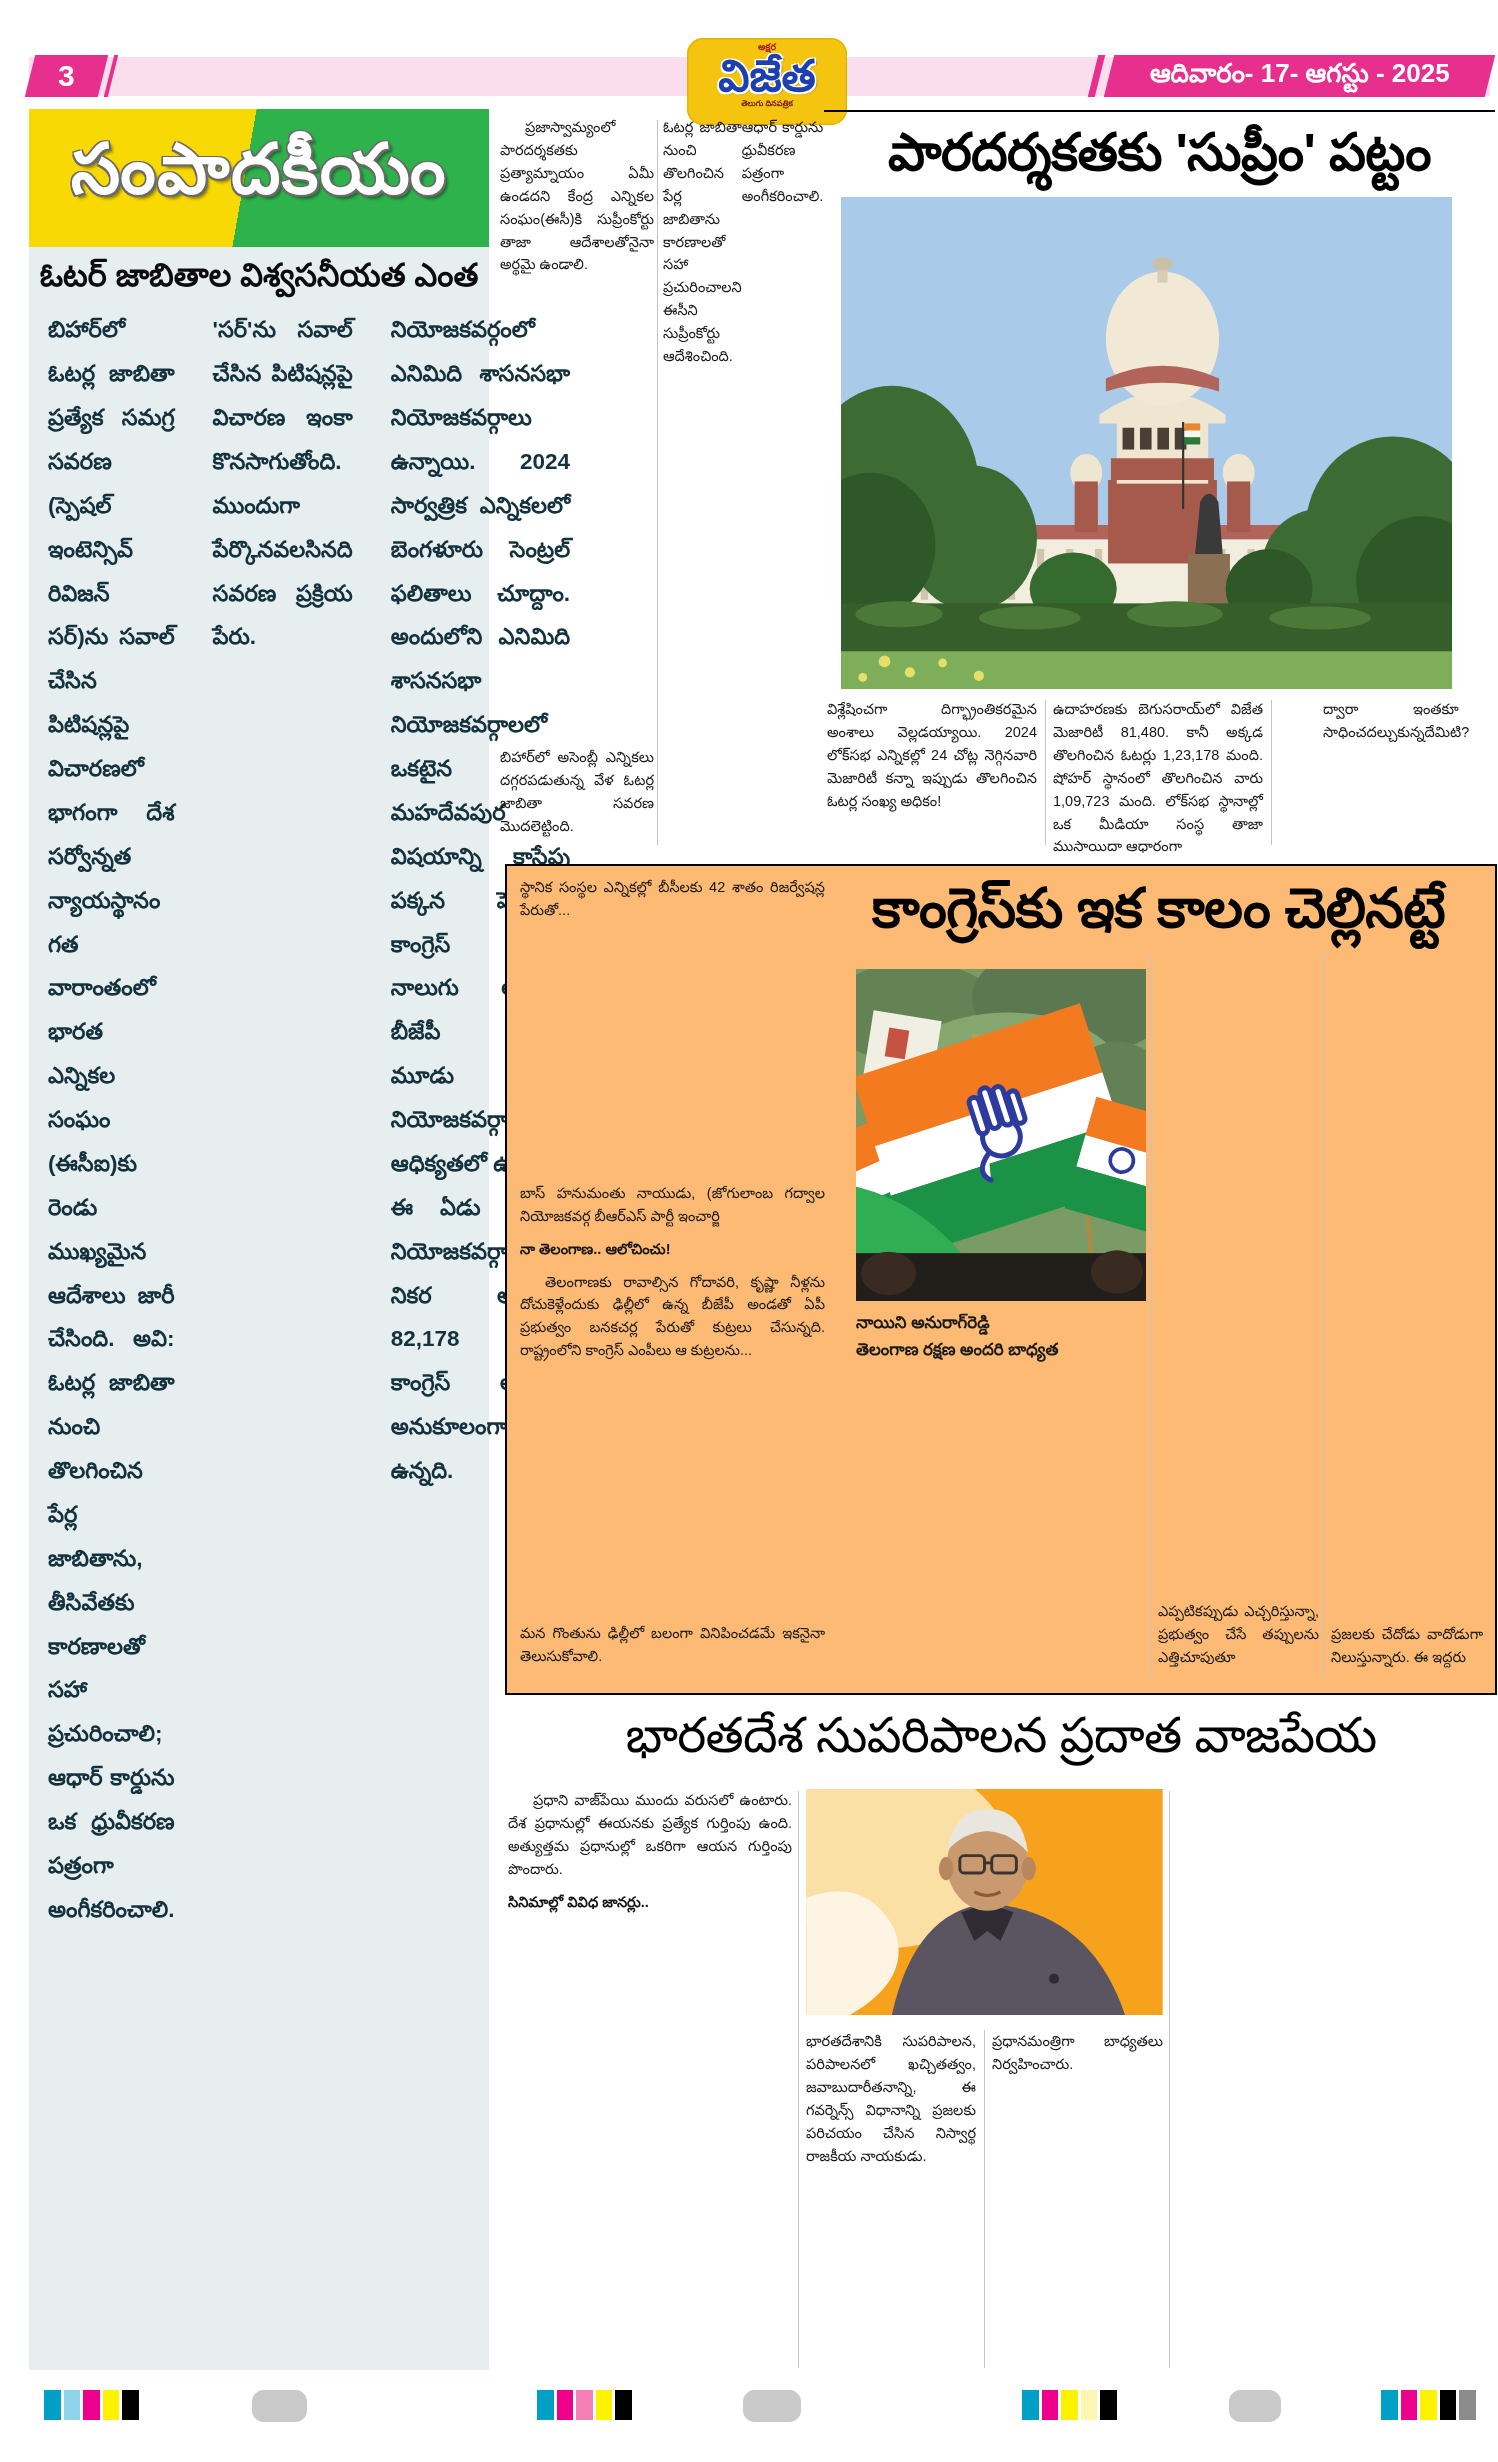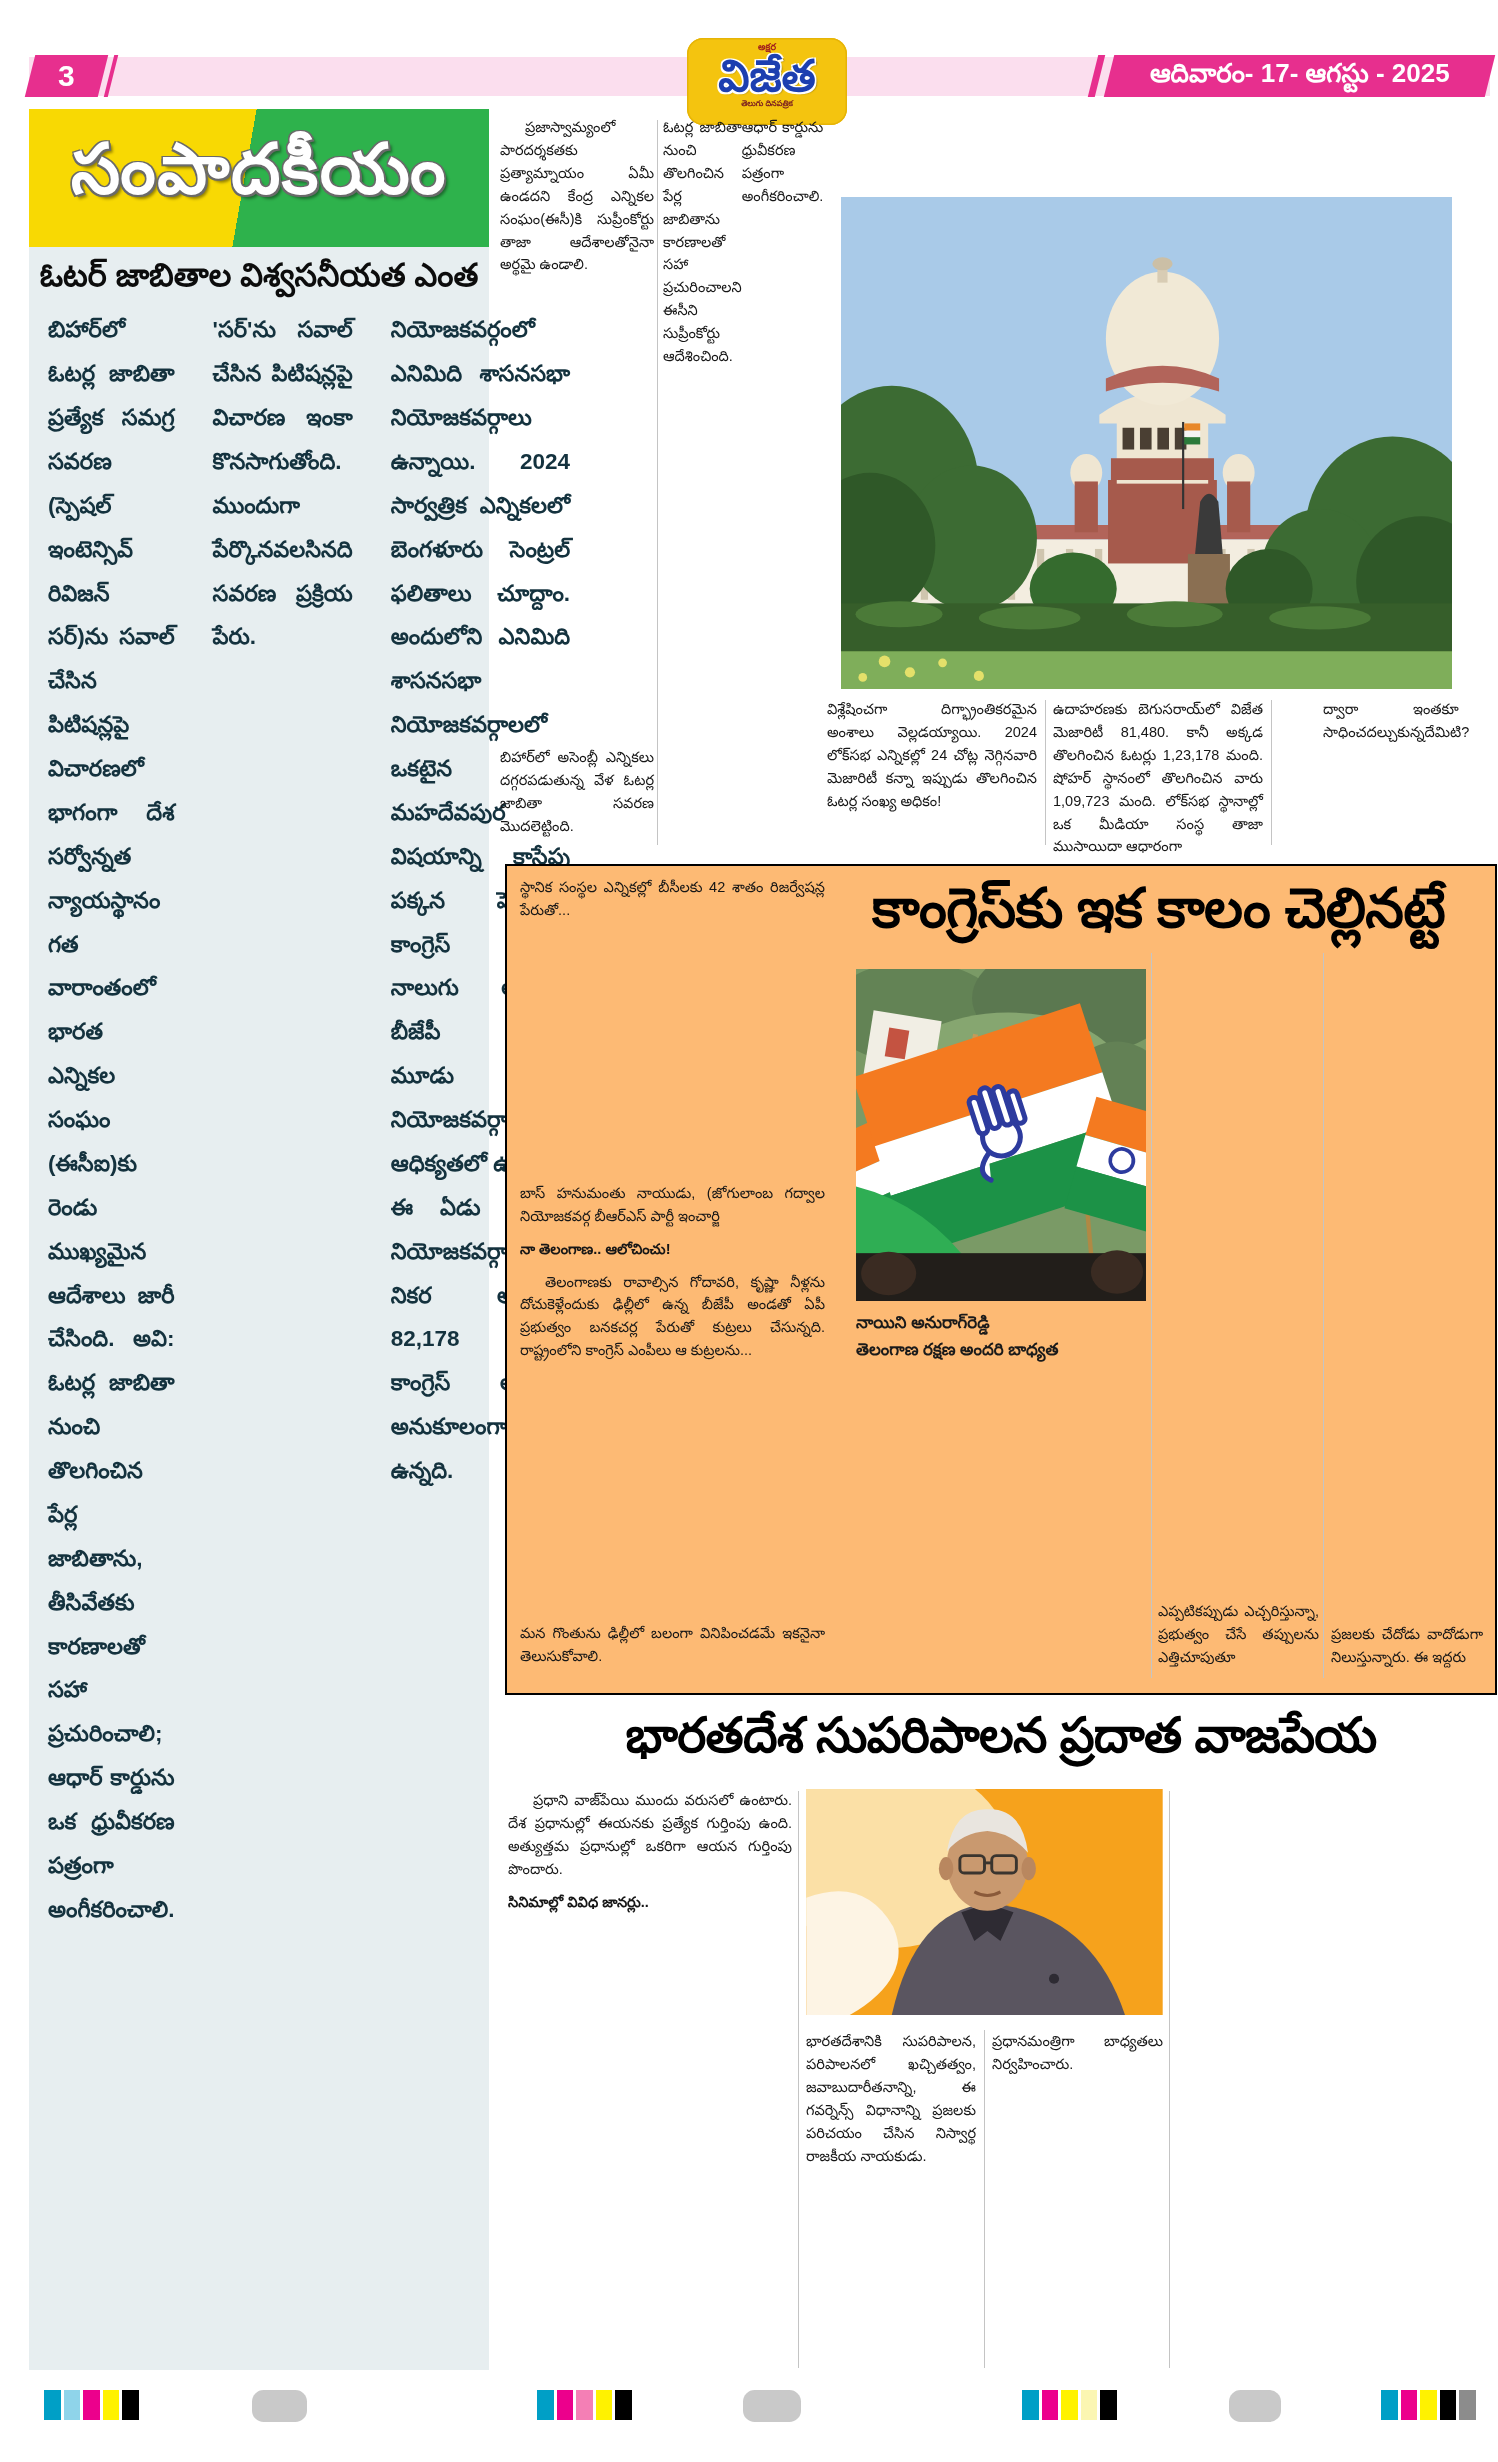--- a/index.html
+++ b/index.html
@@ -22,21 +22,21 @@
       text-shadow:2.2px 2.2px 0 #6a6a6a,-1.5px -1.5px 0 #6a6a6a,1.5px -1.5px 0 #6a6a6a,-1.5px 1.5px 0 #6a6a6a,3.6px 3.6px 2.9px rgba(0,0,0,.4);}
   .ed-body{background:#e7eef0;}
   .ed-head{font-size:32px;font-weight:900;color:#0c0c0c;text-align:center;padding:10px 4.4px 7.3px 4.4px;}
   .ed-text{display:flex;flex-direction:row;justify-content:space-between;}
   .ed-text p{margin:0;padding:0 19px;font-size:22.5px;line-height:1.95;font-weight:600;color:#14323e;text-align:justify;}
   
   .col p{margin:0 0 10px 0;font-size:14.5px;line-height:1.58;text-align:justify;color:#161616;}
   .col .first{ text-indent:25px;}
   .headline1{font-size:52px;font-weight:900;color:#000;letter-spacing:-0.7px;border-top:2.9px solid #000;padding-top:10px;text-align:center;}
   .headline2{font-size:55px;font-weight:900;color:#000;text-align:center;letter-spacing:-0.7px;}
-  .headline3{font-size:49px;font-weight:700;color:#000;text-align:center;letter-spacing:-0.7px;}
+  .headline3{font-size:49px;font-weight:400;color:#000;text-align:center;letter-spacing:-0.7px;}
   .bold-line{font-weight:400;font-size:16.7px;line-height:1.5;color:#000;margin:0 0 7.3px 0;}
   .subhead{font-weight:900;font-size:20px;line-height:1.4;color:#000;margin:0 0 10px 0;}
   .caption{font-weight:900;font-size:16.7px;color:#1a1a1a;line-height:1.6;}
   .boxed{border:2.2px solid #000;background:#fdba74;}
   .vline{background:#c4c4c4;width:0.7px;}
   .photo-frame{overflow:hidden;}
   .photo-frame svg{display:block;}
   
   .bars{display:flex;gap:2.9px;}
   .blob{background:#c9c9c9;border-radius:11.6px;}
@@ -79,20 +79,21 @@
   <div class="abs col" style="left:500px;top:116px;width:154px;height:732px;display:flex;flex-direction:column;justify-content:space-between;">
     <p class="first">ప్రజాస్వామ్యంలో పారదర్శకతకు ప్రత్యామ్నాయం ఏమీ ఉండదని కేంద్ర ఎన్నికల సంఘం(ఈసీ)కి సుప్రీంకోర్టు తాజా ఆదేశాలతోనైనా అర్థమై ఉండాలి.</p>
     <p>బిహార్‌లో అసెంబ్లీ ఎన్నికలు దగ్గరపడుతున్న వేళ ఓటర్ల జాబితా సవరణ మొదలెట్టింది.</p>
   </div>
   <div class="abs vline" style="left:657px;top:120px;height:725px;"></div>
   <div class="abs col" style="left:663px;top:116px;width:154px;height:732px;display:flex;justify-content:space-between;">
     <p>ఓటర్ల జాబితా నుంచి తొలగించిన పేర్ల జాబితాను కారణాలతో సహా ప్రచురించాలని ఈసీని సుప్రీంకోర్టు ఆదేశించింది.</p>
     <p>ఆధార్ కార్డును ధ్రువీకరణ పత్రంగా అంగీకరించాలి.</p>
   </div>
 
+  <div class="abs headline1" style="left:824px;top:110px;width:671px;">పారదర్శకతకు 'సుప్రీం' పట్టం</div>
 
   <div class="abs photo-frame" style="left:841px;top:197px;width:611px;height:492px;">
     <svg width="611" height="492" viewBox="0 0 842 678">
       <rect width="842" height="678" fill="#a9cae8"></rect>
 
       <rect x="30" y="452" width="782" height="20" fill="#b2645a"></rect>
       <rect x="45" y="472" width="752" height="95" fill="#f3ede0"></rect>
       <g fill="#cfc5ae">
         <rect x="70" y="485" width="10" height="70"></rect>
           <rect x="110" y="485" width="10" height="70"></rect>

